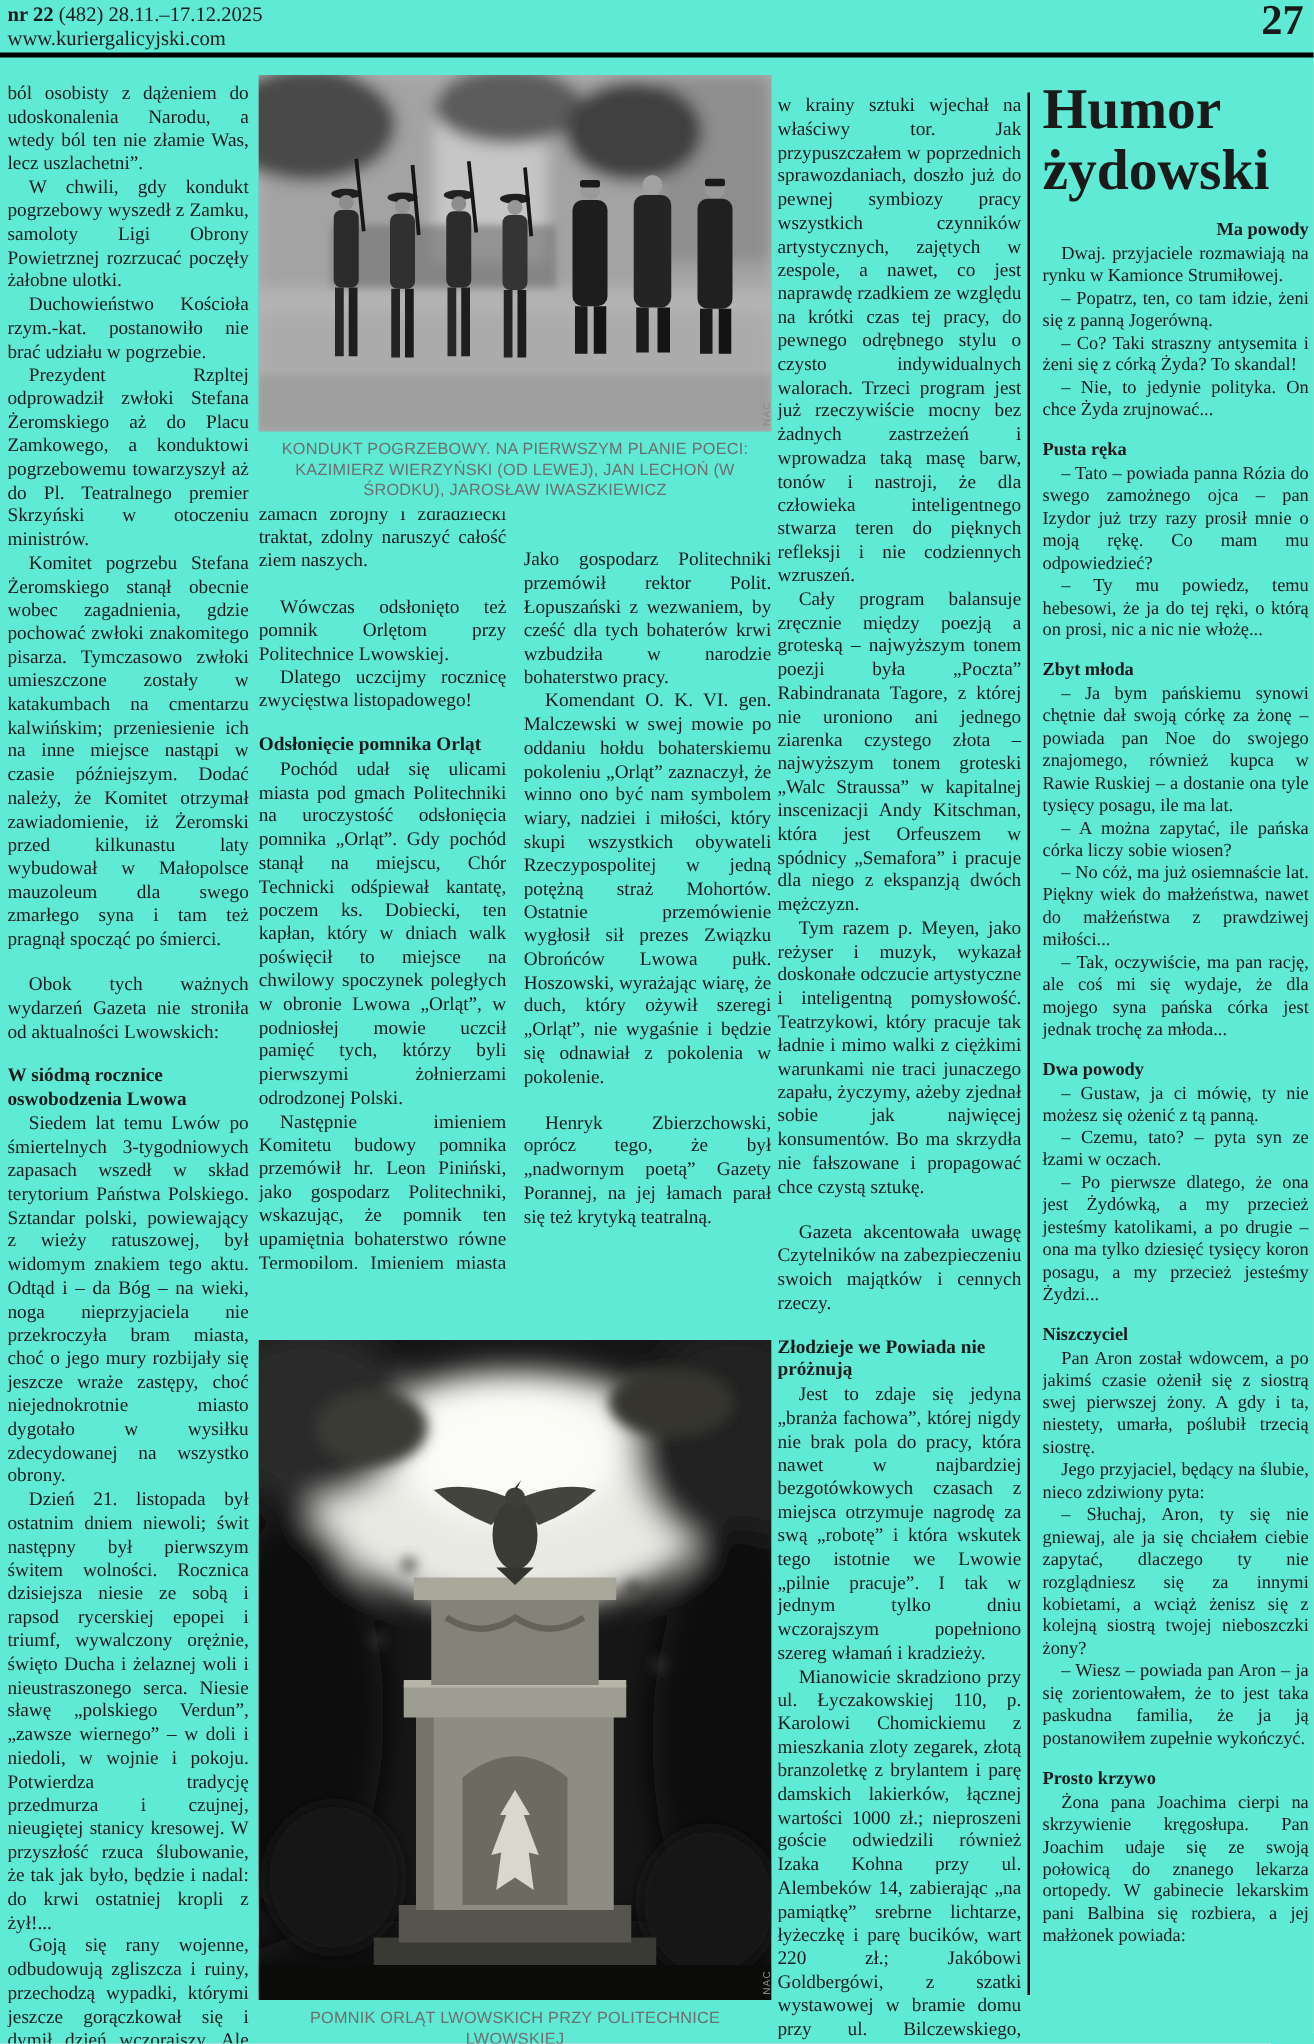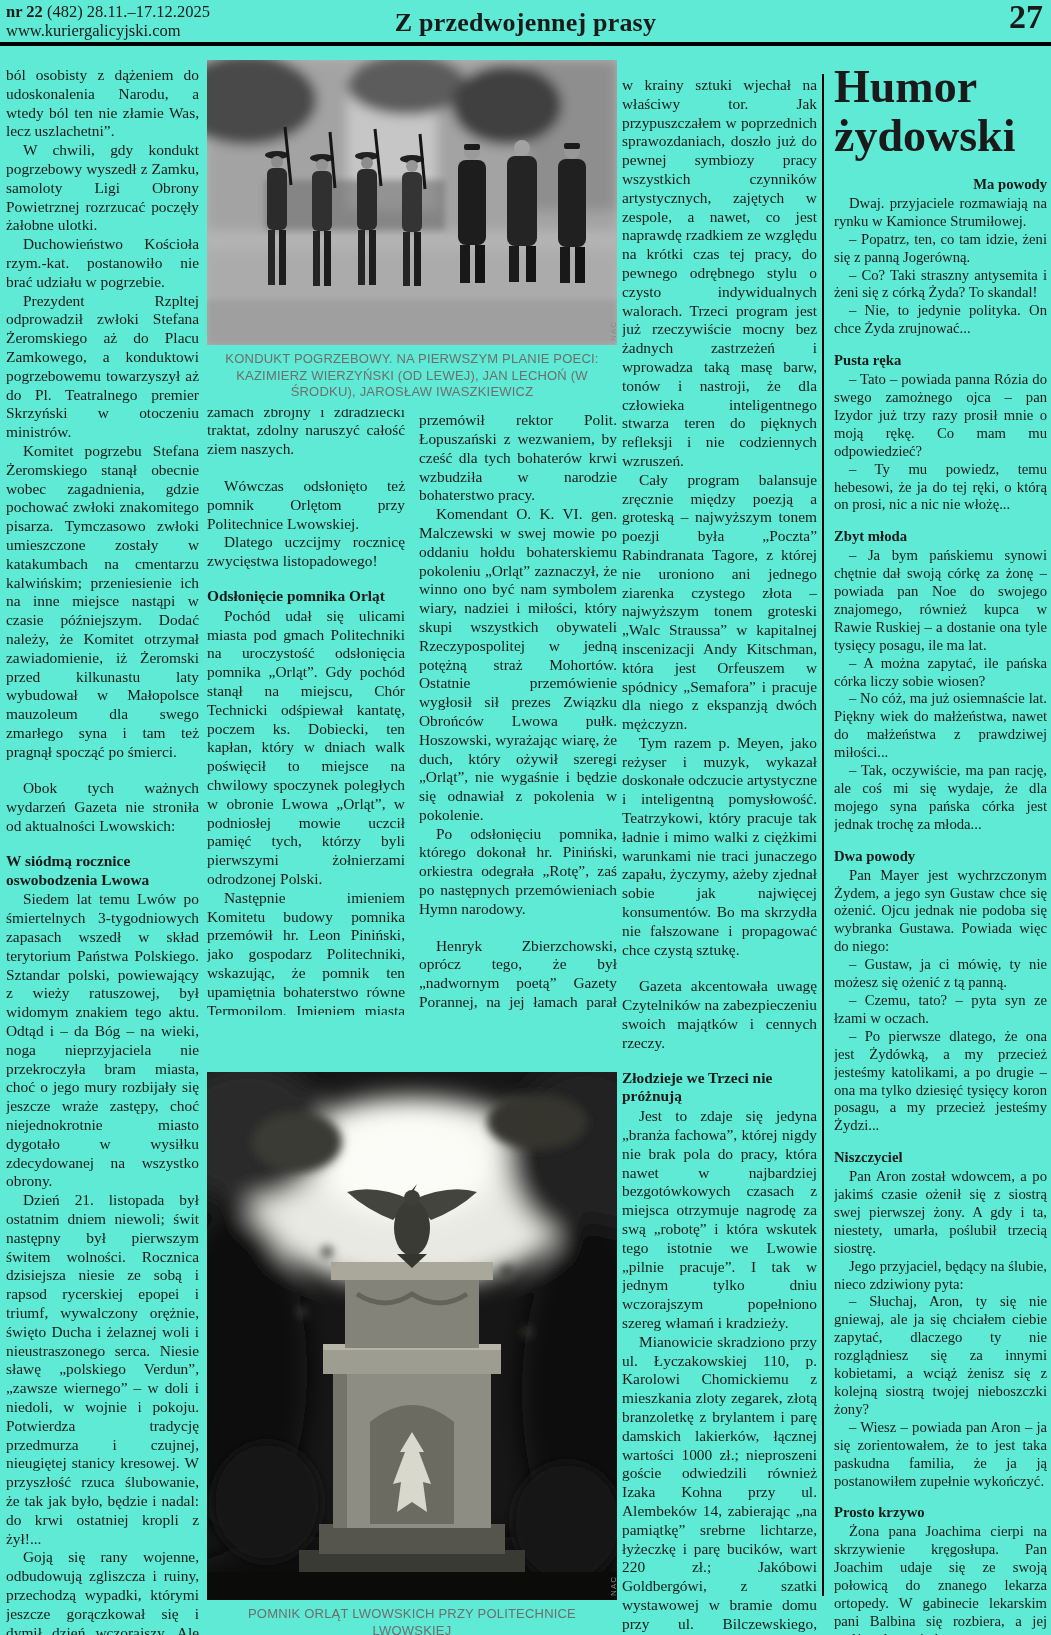--- a/index.html
+++ b/index.html
@@ -49,21 +49,20 @@
 </head>
 <body>
 
 <div id="page">
 
   <div id="hdr">
     <div class="mast">
       <div><span class="no">nr 22</span><span> (482) 28.11.–17.12.2025</span></div>
       <div>www.kuriergalicyjski.com</div>
     </div>
-    <div class="sect">Z przedwojennej prasy</div>
     <div class="pno">27</div>
     <div class="rule"></div>
   </div>
 
   <div id="c1" class="txtcol">
       <div class="blk blk-pn">ból osobisty z dążeniem do udoskonalenia Narodu, a wtedy ból ten nie złamie Was, lecz uszlachetni”.</div>
       <div class="blk blk-p">W chwili, gdy kondukt pogrzebowy wyszedł z Zamku, samoloty Ligi Obrony Powietrznej rozrzucać poczęły żałobne ulotki.</div>
       <div class="blk blk-p">Duchowieństwo Kościoła rzym.-kat. postanowiło nie brać udziału w pogrzebie.</div>
       <div class="blk blk-p">Prezydent Rzpltej odprowadził zwłoki Stefana Żeromskiego aż do Placu Zamkowego, a konduktowi pogrzebowemu towarzyszył aż do Pl. Teatralnego premier Skrzyński w otoczeniu ministrów.</div>
       <div class="blk blk-p">Komitet pogrzebu Stefana Żeromskiego stanął obecnie wobec zagadnienia, gdzie pochować zwłoki znakomitego pisarza. Tymczasowo zwłoki umieszczone zostały w katakumbach na cmentarzu kalwińskim; przeniesienie ich na inne miejsce nastąpi w czasie późniejszym. Dodać należy, że Komitet otrzymał zawiadomienie, iż Żeromski przed kilkunastu laty wybudował w Małopolsce mauzoleum dla swego zmarłego syna i tam też pragnął spocząć po śmierci.</div>
@@ -167,21 +166,20 @@
           <div class="blk blk-pn">miasta–twierdze, temu podobne, nie istniałaby „kwestja granic”. Nie istniałby zamach zbrojny i zdradziecki traktat, zdolny naruszyć całość ziem naszych.</div>
           <div class="blk blk-pg">Wówczas odsłonięto też pomnik Orlętom przy Politechnice Lwowskiej.</div>
           <div class="blk blk-p">Dlatego uczcijmy rocznicę zwycięstwa listopadowego!</div>
           <div class="blk blk-h">Odsłonięcie pomnika Orląt</div>
           <div class="blk blk-p">Pochód udał się ulicami miasta pod gmach Politechniki na uroczystość odsłonięcia pomnika „Orląt”. Gdy pochód stanął na miejscu, Chór Technicki odśpiewał kantatę, poczem ks. Dobiecki, ten kapłan, który w dniach walk poświęcił to miejsce na chwilowy spoczynek poległych w obronie Lwowa „Orląt”, w podniosłej mowie uczcił pamięć tych, którzy byli pierwszymi żołnierzami odrodzonej Polski.</div>
           <div class="blk blk-p">Następnie imieniem Komitetu budowy pomnika przemówił hr. Leon Piniński, jako gospodarz Politechniki, wskazując, że pomnik ten upamiętnia bohaterstwo równe Termopilom. Imieniem miasta przyjął pomnik w pełną pietyzmu opiekę wiceprez. dr. Stahl.</div>
         </div>
       <div class="txt">
           <div class="blk blk-pn">Jako gospodarz Politechniki przemówił rektor Polit. Łopuszański z wezwaniem, by cześć dla tych bohaterów krwi wzbudziła w narodzie bohaterstwo pracy.</div>
           <div class="blk blk-p">Komendant O. K. VI. gen. Malczewski w swej mowie po oddaniu hołdu bohaterskiemu pokoleniu „Orląt” zaznaczył, że winno ono być nam symbolem wiary, nadziei i miłości, który skupi wszystkich obywateli Rzeczypospolitej w jedną potężną straż Mohortów. Ostatnie przemówienie wygłosił sił prezes Związku Obrońców Lwowa pułk. Hoszowski, wyrażając wiarę, że duch, który ożywił szeregi „Orląt”, nie wygaśnie i będzie się odnawiał z pokolenia w pokolenie.</div>
-          <div class="blk blk-p">Po odsłonięciu pomnika, którego dokonał hr. Piniński, orkiestra odegrała „Rotę”, zaś po następnych przemówieniach Hymn narodowy.</div>
           <div class="blk blk-pg">Henryk Zbierzchowski, oprócz tego, że był „nadwornym poetą” Gazety Porannej, na jej łamach parał się też krytyką teatralną.</div>
         </div>
     </div>
 
     <div id="photo2wrap">
       <div class="photo">
         <svg width="410" height="528" viewBox="0 0 410 528">
           <defs>
             <filter id="mb12">
                 <feGaussianBlur stdDeviation="12"></feGaussianBlur>
@@ -241,21 +239,21 @@
       </div>
       <div class="cap">POMNIK ORLĄT LWOWSKICH PRZY POLITECHNICE LWOWSKIEJ</div>
     </div>
   </div>
 
   <div id="c4" class="txtcol">
       <div class="blk blk-pn">w krainy sztuki wjechał na właściwy tor. Jak przypuszczałem w poprzednich sprawozdaniach, doszło już do pewnej symbiozy pracy wszystkich czynników artystycznych, zajętych w zespole, a nawet, co jest naprawdę rzadkiem ze względu na krótki czas tej pracy, do pewnego odrębnego stylu o czysto indywidualnych walorach. Trzeci program jest już rzeczywiście mocny bez żadnych zastrzeżeń i wprowadza taką masę barw, tonów i nastroji, że dla człowieka inteligentnego stwarza teren do pięknych refleksji i nie codziennych wzruszeń.</div>
       <div class="blk blk-p">Cały program balansuje zręcznie między poezją a groteską – najwyższym tonem poezji była „Poczta” Rabindranata Tagore, z której nie uroniono ani jednego ziarenka czystego złota – najwyższym tonem groteski „Walc Straussa” w kapitalnej inscenizacji Andy Kitschman, która jest Orfeuszem w spódnicy „Semafora” i pracuje dla niego z ekspanzją dwóch mężczyzn.</div>
       <div class="blk blk-p">Tym razem p. Meyen, jako reżyser i muzyk, wykazał doskonałe odczucie artystyczne i inteligentną pomysłowość. Teatrzykowi, który pracuje tak ładnie i mimo walki z ciężkimi warunkami nie traci junaczego zapału, życzymy, ażeby zjednał sobie jak najwięcej konsumentów. Bo ma skrzydła nie fałszowane i propagować chce czystą sztukę.</div>
       <div class="blk blk-pg">Gazeta akcentowała uwagę Czytelników na zabezpieczeniu swoich majątków i cennych rzeczy.</div>
-      <div class="blk blk-h">Złodzieje we Trzeci nie próżnują</div>
+      <div class="blk blk-h">Złodzieje we Powiada nie próżnują</div>
       <div class="blk blk-p">Jest to zdaje się jedyna „branża fachowa”, której nigdy nie brak pola do pracy, która nawet w najbardziej bezgotówkowych czasach z miejsca otrzymuje nagrodę za swą „robotę” i która wskutek tego istotnie we Lwowie „pilnie pracuje”. I tak w jednym tylko dniu wczorajszym popełniono szereg włamań i kradzieży.</div>
       <div class="blk blk-p">Mianowicie skradziono przy ul. Łyczakowskiej 110, p. Karolowi Chomickiemu z mieszkania zloty zegarek, złotą branzoletkę z brylantem i parę damskich lakierków, łącznej wartości 1000 zł.; nieproszeni goście odwiedzili również Izaka Kohna przy ul. Alembeków 14, zabierając „na pamiątkę” srebrne lichtarze, łyżeczkę i parę bucików, wart 220 zł.; Jakóbowi Goldbergówi, z szatki wystawowej w bramie domu przy ul. Bilczewskiego, skradziono 12 sztuk trykotaży, wart. 80 zł.</div>
     </div>
 
   <div id="vrule"></div>
 
   <div id="c5">
     <div class="title">
       <div>Humor</div>
       <div>żydowski</div>
@@ -268,21 +266,20 @@
         <div class="blk blk-p">– Nie, to jedynie polityka. On chce Żyda zrujnować...</div>
         <div class="blk blk-h">Pusta ręka</div>
         <div class="blk blk-p">– Tato – powiada panna Rózia do swego zamożnego ojca – pan Izydor już trzy razy prosił mnie o moją rękę. Co mam mu odpowiedzieć?</div>
         <div class="blk blk-p">– Ty mu powiedz, temu hebesowi, że ja do tej ręki, o którą on prosi, nic a nic nie włożę...</div>
         <div class="blk blk-h">Zbyt młoda</div>
         <div class="blk blk-p">– Ja bym pańskiemu synowi chętnie dał swoją córkę za żonę – powiada pan Noe do swojego znajomego, również kupca w Rawie Ruskiej – a dostanie ona tyle tysięcy posagu, ile ma lat.</div>
         <div class="blk blk-p">– A można zapytać, ile pańska córka liczy sobie wiosen?</div>
         <div class="blk blk-p">– No cóż, ma już osiemnaście lat. Piękny wiek do małżeństwa, nawet do małżeństwa z prawdziwej miłości...</div>
         <div class="blk blk-p">– Tak, oczywiście, ma pan rację, ale coś mi się wydaje, że dla mojego syna pańska córka jest jednak trochę za młoda...</div>
         <div class="blk blk-h">Dwa powody</div>
-        <div class="blk blk-p">Pan Mayer jest wychrzczonym Żydem, a jego syn Gustaw chce się ożenić. Ojcu jednak nie podoba się wybranka Gustawa. Powiada więc do niego:</div>
         <div class="blk blk-p">– Gustaw, ja ci mówię, ty nie możesz się ożenić z tą panną.</div>
         <div class="blk blk-p">– Czemu, tato? – pyta syn ze łzami w oczach.</div>
         <div class="blk blk-p">– Po pierwsze dlatego, że ona jest Żydówką, a my przecież jesteśmy katolikami, a po drugie – ona ma tylko dziesięć tysięcy koron posagu, a my przecież jesteśmy Żydzi...</div>
         <div class="blk blk-h">Niszczyciel</div>
         <div class="blk blk-p">Pan Aron został wdowcem, a po jakimś czasie ożenił się z siostrą swej pierwszej żony. A gdy i ta, niestety, umarła, poślubił trzecią siostrę.</div>
         <div class="blk blk-p">Jego przyjaciel, będący na ślubie, nieco zdziwiony pyta:</div>
         <div class="blk blk-p">– Słuchaj, Aron, ty się nie gniewaj, ale ja się chciałem ciebie zapytać, dlaczego ty nie rozglądniesz się za innymi kobietami, a wciąż żenisz się z kolejną siostrą twojej nieboszczki żony?</div>
         <div class="blk blk-p">– Wiesz – powiada pan Aron – ja się zorientowałem, że to jest taka paskudna familia, że ja ją postanowiłem zupełnie wykończyć.</div>
         <div class="blk blk-h">Prosto krzywo</div>
         <div class="blk blk-p">Żona pana Joachima cierpi na skrzywienie kręgosłupa. Pan Joachim udaje się ze swoją połowicą do znanego lekarza ortopedy. W gabinecie lekarskim pani Balbina się rozbiera, a jej małżonek powiada:</div>

